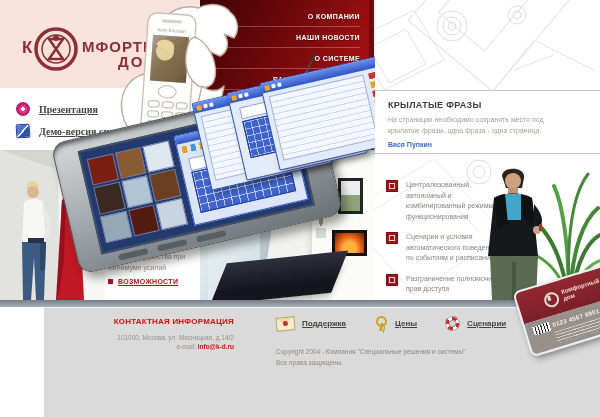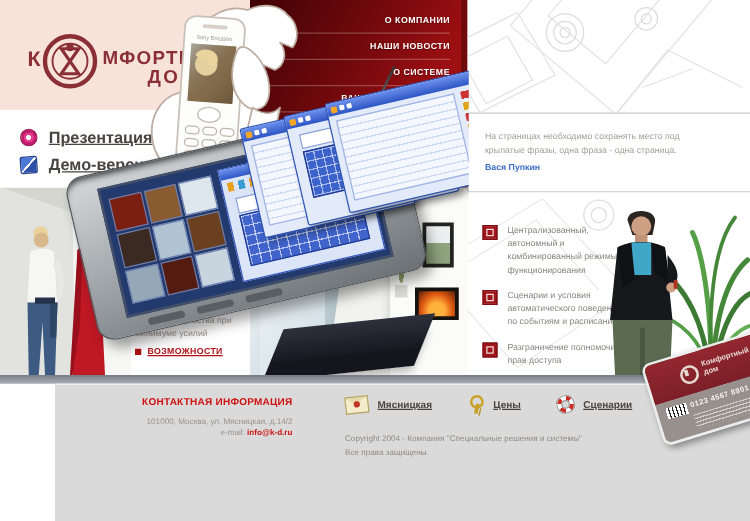--- a/index.html
+++ b/index.html
@@ -11,21 +11,21 @@
   .pink{left:0;top:0;width:200px;height:88px;background:#f7e3da;}
   .logo{left:22px;top:26px;width:160px;height:50px;color:#8b2f36;}
   .logo-k{position:absolute;left:0;top:12px;font-size:17px;font-weight:bold;letter-spacing:1px;}
   .logo-emblem{position:absolute;left:11px;top:0;}
   .logo-rest{position:absolute;left:60px;top:12px;font-size:15px;font-weight:bold;letter-spacing:1px;}
   .logo-dom{position:absolute;left:96px;top:27px;font-size:15px;font-weight:bold;letter-spacing:2px;}
 
   
   .qlinks{left:0;top:88px;width:200px;height:62px;background:#fff;}
   .qlink{position:absolute;left:16px;display:flex;align-items:center;gap:9px;cursor:pointer;}
-  .qlink span.lbl{font-size:13px;font-weight:bold;color:#4a4440;text-decoration:underline;}
+  .qlink span.lbl{font-size:10px;font-weight:bold;color:#4a4440;text-decoration:underline;font-family:Liberation Serif, serif;}
   .ic-pres{width:12px;height:12px;border-radius:50%;background:radial-gradient(circle at 50% 50%,#fff 0 2px,#e73a90 2px 4px,#c21f6e 4px);border:1px solid #9e1d58;}
   .ic-demo{width:12px;height:12px;border-radius:2px;background:linear-gradient(135deg,#4a79d8 45%,#fff 46% 54%,#2d51a8 55%);border:1px solid #24408a;transform:rotate(-4deg);}
 
   
   .redblock{left:200px;top:0;width:174px;height:153px;
     background:linear-gradient(118deg,#3f0305 0%,#6d080b 38%,#9c0f12 72%,#b01317 100%);
     box-shadow:inset -5px 0 0 #6e0a0c;}
   .mainmenu{position:absolute;right:14px;top:6px;width:150px;list-style:none;margin:0;padding:0;}
   .mainmenu li{text-align:right;font-size:7px;font-weight:bold;color:#fff;letter-spacing:.4px;
     padding:7px 0 6px;border-bottom:1px solid rgba(255,255,255,.25);cursor:pointer;
@@ -199,20 +199,21 @@
         <circle cx="78" cy="26" r="15"></circle>
           <circle cx="78" cy="26" r="9"></circle>
           <circle cx="78" cy="26" r="4"></circle>
         <circle cx="143" cy="15" r="9"></circle>
           <circle cx="143" cy="15" r="4"></circle>
       </g>
     </svg>
   </div>
 
   <div class="abs phrases">
+    <h2>КРЫЛАТЫЕ ФРАЗЫ</h2>
     <p>На страницах необходимо сохранять место под крылатые фразы, одна фраза - одна страница.</p>
     <div class="author">Вася Пупкин</div>
   </div>
 
   <div class="abs right-main">
     <svg class="abs" style="left:0;top:0;" width="140" height="146" viewBox="0 0 140 146">
       <g fill="none" stroke="#eaeaea" stroke-width="1">
         <path d="M-30 60 L60 5 L130 80 L40 140 Z"></path>
         <path d="M-10 62 L55 22 L105 78"></path>
       </g>
@@ -417,21 +418,21 @@
   <div class="abs footer">
     <div class="contact">
       <div class="t">КОНТАКТНАЯ ИНФОРМАЦИЯ</div>
       <div class="ad">101000, Москва, ул. Мясницкая, д.14/2</div>
       <div class="em"><span>e-mail: </span><b>info@k-d.ru</b></div>
     </div>
 
     <div class="fnav">
       <div class="it">
         <i class="ic-env"></i>
-        <span class="lbl">Мясницкая</span>
+        <span class="lbl">Поддержка</span>
       </div>
       <div class="it">
         <i class="ic-keys"></i>
         <span class="lbl">Цены</span>
       </div>
       <div class="it">
         <i class="ic-buoy"></i>
         <span class="lbl">Сценарии</span>
       </div>
     </div>

